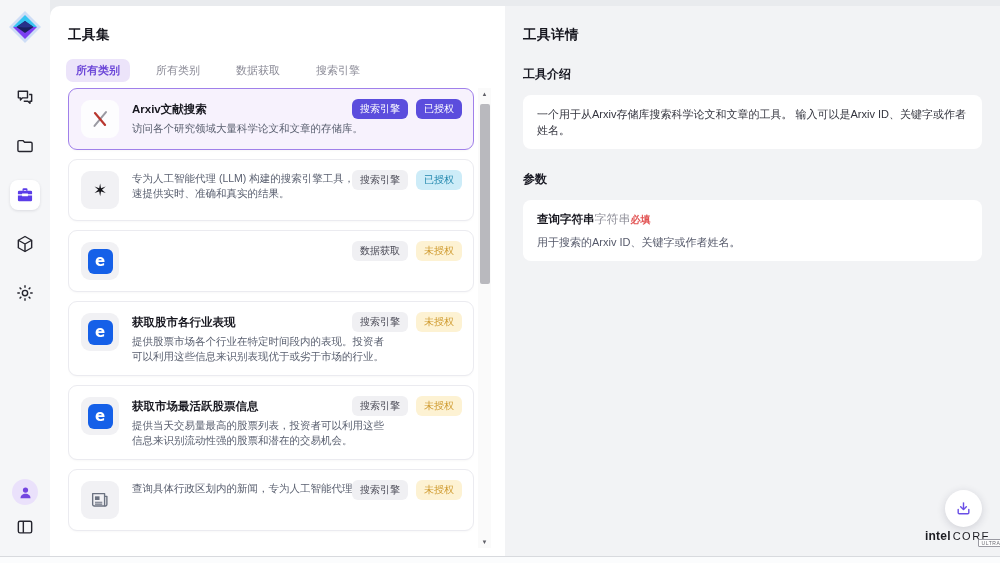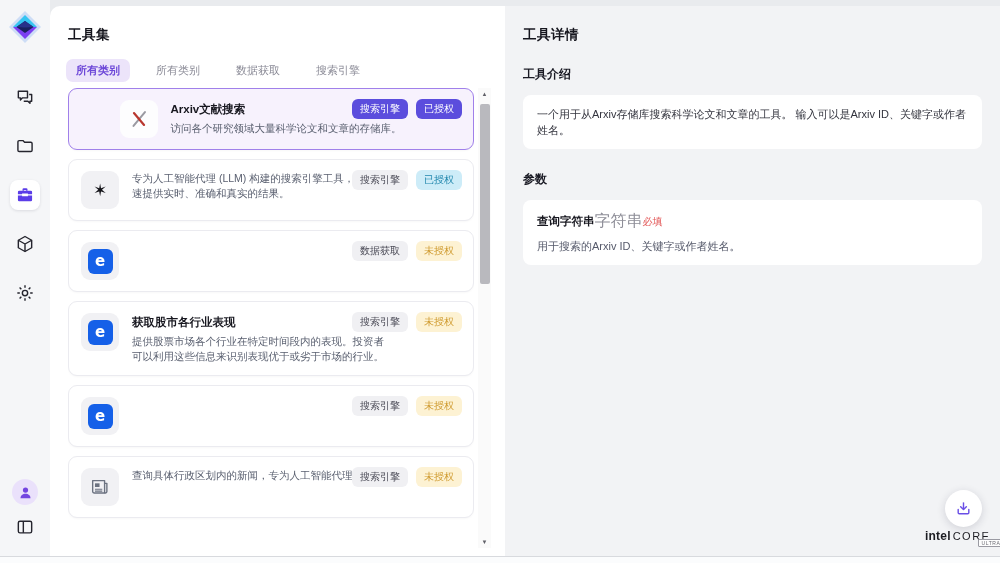--- a/index.html
+++ b/index.html
@@ -18,21 +18,21 @@
 
   
   .list-panel { position:absolute; left:50px; top:6px; width:455px; height:550px; background:#ffffff; border-radius:10px 0 0 0; z-index:2; }
   .list-title { margin:20px 0 0 18px; font-size:13.5px; font-weight:bold; color:#15151d; letter-spacing:.5px; }
   .tabs { margin:15px 0 0 16px; display:flex; gap:16px; align-items:center; }
   .tab { font-size:11px; color:#8a8a96; padding:4px 10px; border-radius:7px; cursor:pointer; white-space:nowrap; }
   .tab.active { background:#ece4fa; color:#6d48d8; font-weight:bold; }
 
   .cards { position:absolute; left:18px; top:82px; width:406px; height:460px; overflow:hidden; }
   .card { position:relative; display:flex; gap:13px; background:#ffffff; border:1px solid #ebebf0; border-radius:9px; padding:11px 12px; margin-bottom:9px; box-shadow:0 1px 2px rgba(20,20,40,.03); cursor:pointer; }
-  .card.selected { background:#f7f2fd; border:1.5px solid #a080ea;justify-content:center; }
+  .card.selected { background:#f7f2fd; border:1.5px solid #a080ea; }
   .tool-icon { flex:0 0 38px; width:38px; height:38px; border-radius:9px; background:#f1f1f4; display:flex; align-items:center; justify-content:center; }
   .card.selected .tool-icon { background:#fdfdfe; }
   .e-logo { width:25px; height:25px; border-radius:6px; background:#1560e8; color:#fff; display:flex; align-items:center; justify-content:center; font-size:15px; font-weight:bold; font-family:"DejaVu Sans",sans-serif; }
   .tavily-star { font-size:17px; color:#15151a; line-height:1; }
   .card-body { width:252px; }
   .tool-title { font-size:11.5px; font-weight:bold; color:#17171f; margin:2px 0 4px; }
   .tool-desc { font-size:10.5px; color:#5a6070; line-height:15px; }
   .badges { position:absolute; top:10px; right:11px; display:flex; gap:8px; }
   .badge { font-size:10px; line-height:1; padding:5px 8px; border-radius:6px; white-space:nowrap; }
   .badge.purple { background:#5b4ddd; color:#ffffff; }
@@ -48,22 +48,22 @@
   .vscroll .thumb { position:absolute; left:1.5px; top:16px; width:10px; height:180px; background:#b9b9be; border-radius:2px; cursor:pointer; }
 
   
   .detail-panel { position:absolute; left:505px; top:6px; width:495px; height:550px; background:#f2f3f5; padding:20px 18px; }
   .detail-title { font-size:13.5px; font-weight:bold; color:#15151d; letter-spacing:.5px; }
   .section-head { font-size:12px; font-weight:bold; color:#1a1a24; margin-top:22px; }
   .white-box { background:#ffffff; border-radius:8px; margin-top:12px; padding:11px 14px; }
   .intro-text { font-size:11px; color:#33343e; line-height:16px; }
   .param-line { display:flex; align-items:center; }
   .param-name { font-size:11.5px; font-weight:bold; color:#17171f; }
-  .param-type { font-size:16px; color:#8d8d97; }
-  .param-required { font-size:10px; color:#e25555; }
+  .param-type { font-size:12px; color:#8d8d97; }
+  .param-required { font-size:10px; color:#e25555;font-weight:bold; }
   .param-desc { font-size:11px; color:#55596a; margin-top:7px; }
 
   
   .download-fab { position:absolute; left:945px; top:490px; width:37px; height:37px; border-radius:50%; background:#ffffff; box-shadow:0 2px 8px rgba(30,30,60,.16); display:flex; align-items:center; justify-content:center; cursor:pointer; z-index:4; }
   .intel-brand { position:absolute; left:925px; top:529px; z-index:4; display:flex; align-items:flex-start; gap:2px; color:#1c1c22; }
   .intel-word { font-size:12px; font-weight:bold; letter-spacing:.2px; }
   .core-word { font-size:11px; font-weight:normal; letter-spacing:1.5px; margin-top:1px; }
   .ultra-chip { font-size:5px; border:1px solid #9a9aa2; color:#6a6a72; border-radius:1px; padding:0 2px; letter-spacing:.6px; margin-top:10px; margin-left:-14px; background:#fdfdfd; }
 
   .bottom-strip { position:absolute; left:0; top:556px; width:1000px; height:7px; background:#fbfcfd; border-top:1px solid #d8dade; z-index:5; }
@@ -191,20 +191,24 @@
       <span class="badge gray">搜索引擎</span>
       <span class="badge yellow">未授权</span>
     </div>
   </div>
         <div class="card">
     <div class="tool-icon">
             <div class="e-logo">
               <span>e</span>
             </div>
           </div>
+    <div class="card-body">
+      <div class="tool-title">获取市场最活跃股票信息</div>
+      <div class="tool-desc">提供当天交易量最高的股票列表，投资者可以利用这些信息来识别流动性强的股票和潜在的交易机会。</div>
+    </div>
     <div class="badges">
       <span class="badge gray">搜索引擎</span>
       <span class="badge yellow">未授权</span>
     </div>
   </div>
         <div class="card">
     <div class="tool-icon">
             <svg width="22" height="22" viewBox="0 0 24 24" fill="none" stroke="#6b7280" stroke-width="1.5" stroke-linejoin="round">
               <path d="M4 5h13v13.5H5.5A1.5 1.5 0 0 1 4 17z"></path>
               <path d="M17 8h2.5v9A1.5 1.5 0 0 1 18 18.5h-1"></path>

